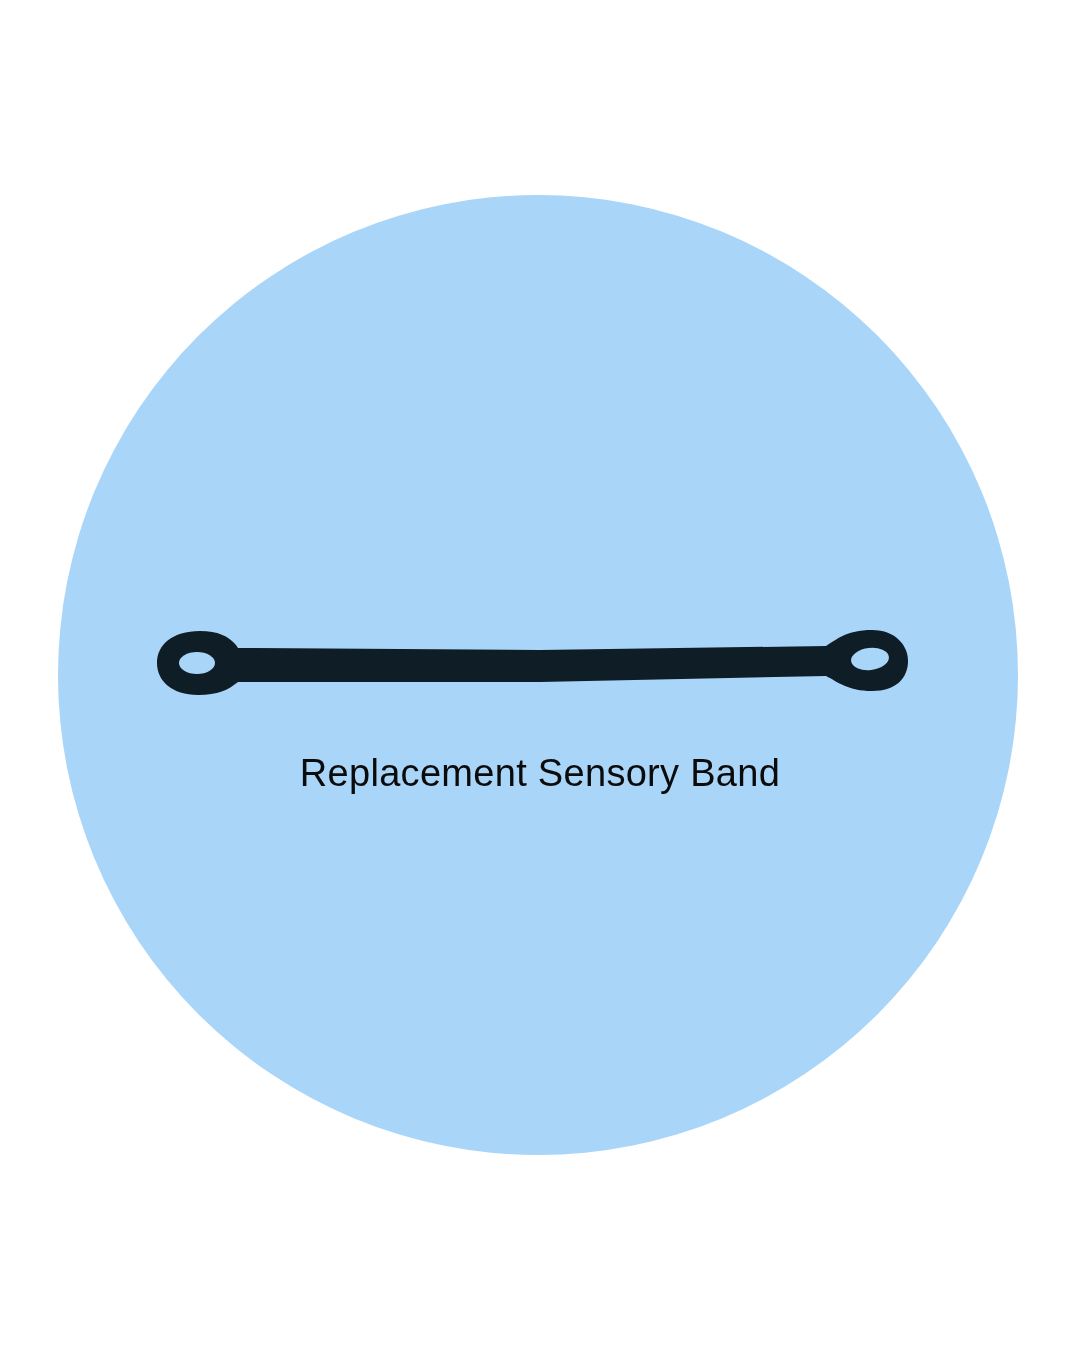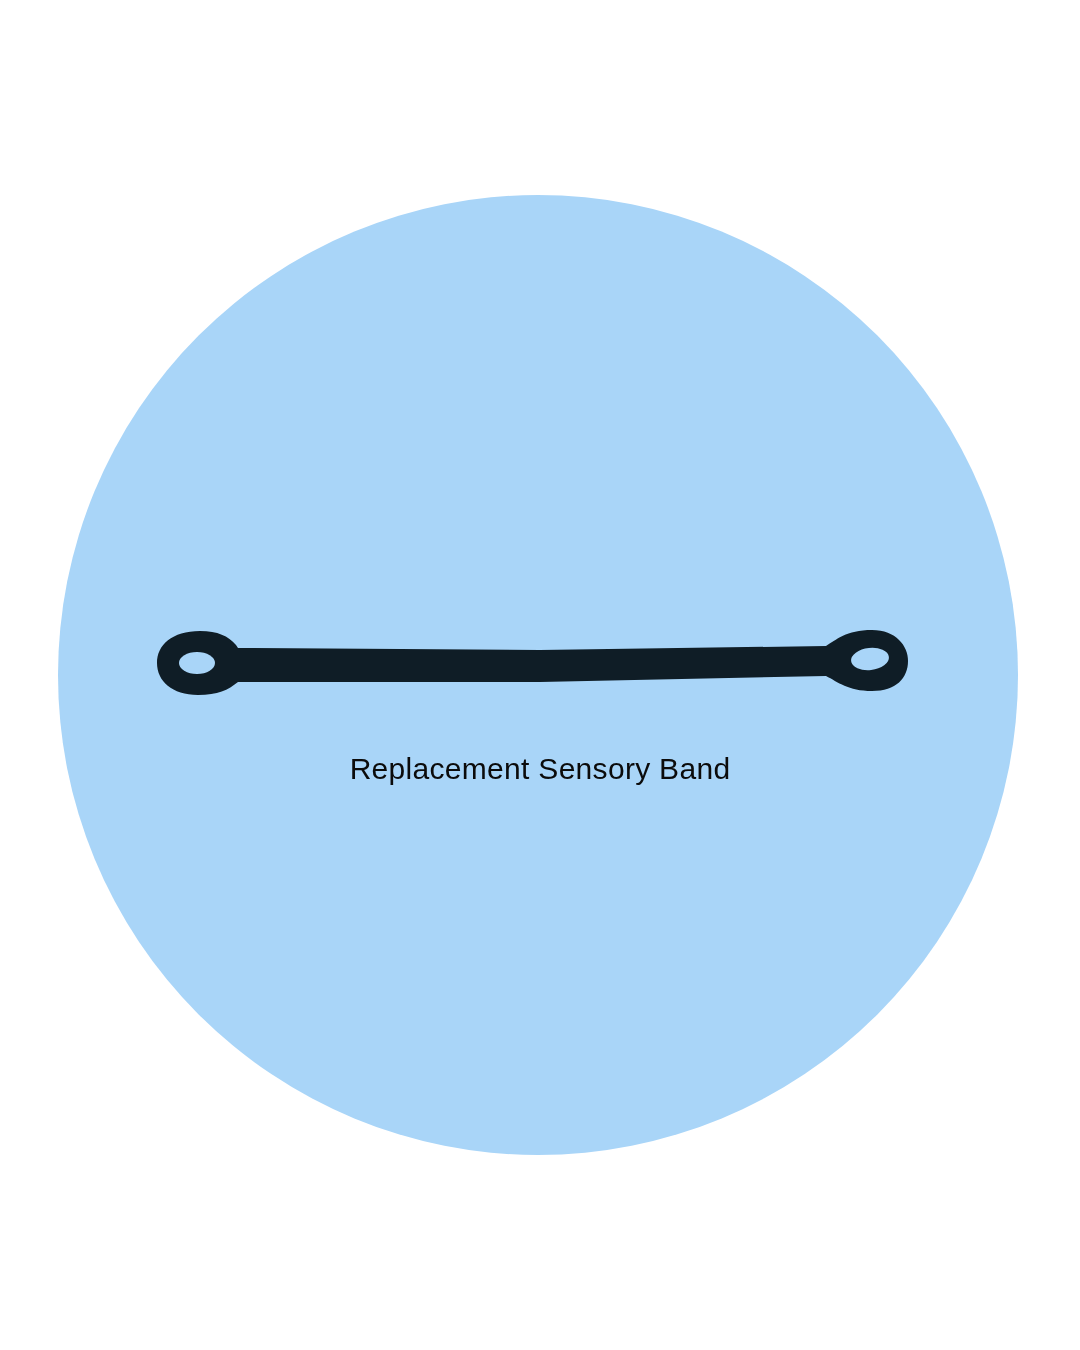--- a/index.html
+++ b/index.html
@@ -30,21 +30,21 @@
       width: 1080px;
       height: 1350px;
     }
     .caption {
       position: absolute;
       left: 0;
       width: 1080px;
       top: 752px;
       text-align: center;
       font-family: "Liberation Sans", sans-serif;
-      font-size: 30px;
+      font-size: 38px;
       color: #0b0b0b;
       letter-spacing: 0.3px;
     }
   </style>
 </head>
 <body>
 
 <div class="canvas">
   <div class="circle"></div>
 

